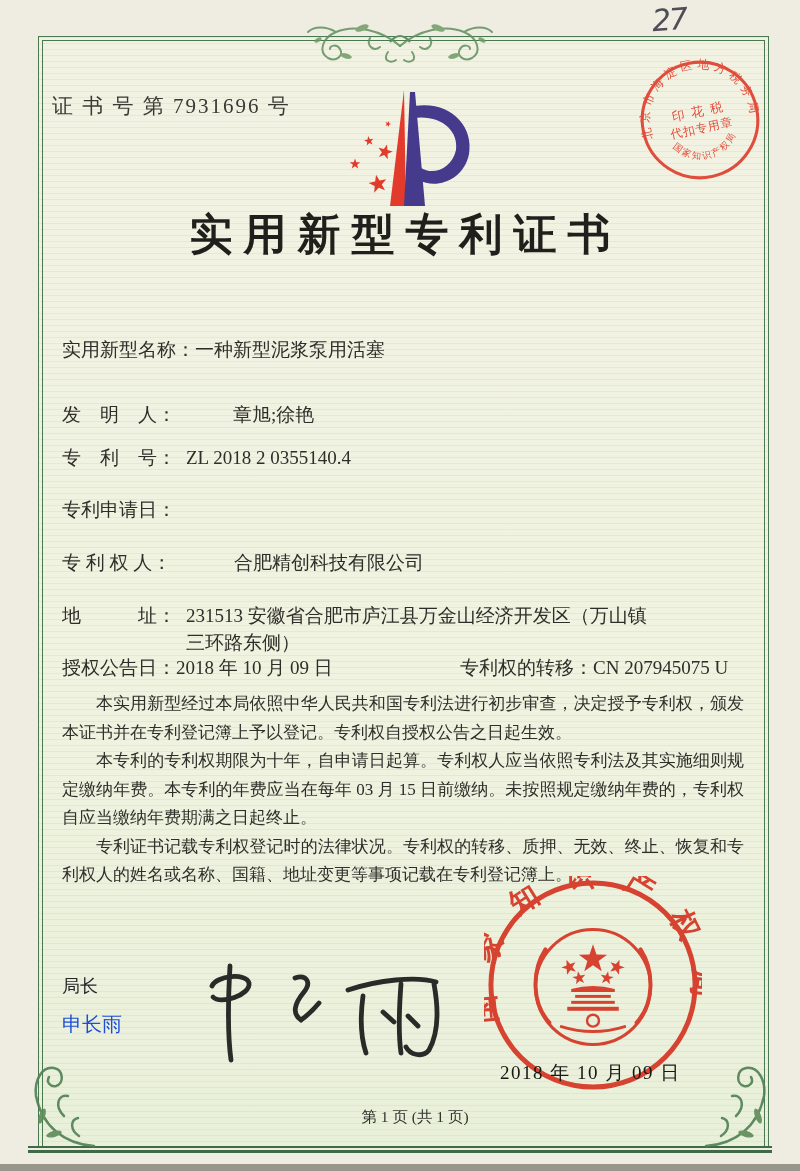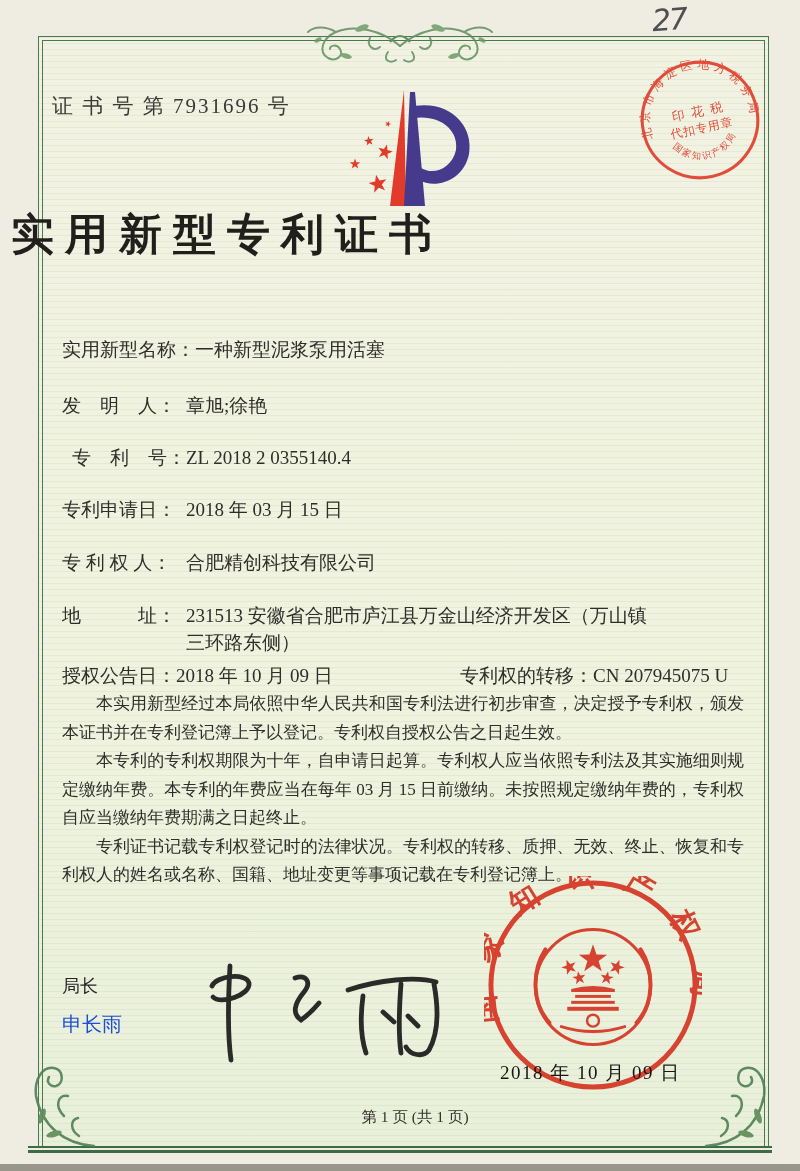--- a/index.html
+++ b/index.html
@@ -21,31 +21,31 @@
   .bottom-rule{position:absolute;left:28px;top:1146px;width:744px;z-index:4;}
   .bottom-rule .thin{height:0;border-top:2px solid #3e6b46;}
   .bottom-rule .thick{height:3px;background:#3e6b46;margin-top:2px;}
   .hand-number{
     position:absolute;left:652px;top:2px;font-family:"DejaVu Sans",sans-serif;
     font-size:30px;font-style:italic;color:#4e4e55;transform:rotate(-4deg);z-index:5;letter-spacing:-2px;
   }
   .cert-no{position:absolute;left:52px;top:92px;font-size:21px;letter-spacing:2px;color:#3a3935;z-index:2;text-align:right;}
   .logo{position:absolute;left:322px;top:84px;z-index:2;}
   .title{
-    position:absolute;left:0;top:206px;width:100%;text-align:left;
+    position:absolute;left:0;top:206px;width:100%;text-align:center;
     font-size:43px;font-weight:700;letter-spacing:11px;padding-left:11px;box-sizing:border-box;
     color:#201f1c;z-index:2;
   }
   .fields{position:absolute;left:62px;top:0;width:690px;z-index:2;}
   .frow{position:absolute;left:0;display:flex;font-size:19px;line-height:27px;}
   .flabel{flex:0 0 124px;white-space:nowrap;}
   .fvalue{white-space:pre-wrap;}
-  .r0{top:336px;} .r1{top:392px;} .r2{top:444px;text-align:right;} .r3{top:496px;} .r4{top:549px;} .r5{top:602px;}
+  .r0{top:336px;} .r1{top:401px;gap:47px;} .r2{top:444px;} .r3{top:496px;} .r4{top:549px;gap:48px;} .r5{top:602px;}
   .r5 .fvalue{max-width:478px;}
-  .grant-row{position:absolute;left:0;top:655px;width:690px;font-size:19px;margin-top:8px;}
+  .grant-row{position:absolute;left:0;top:655px;width:690px;font-size:19px;}
   .grant-no{position:absolute;left:398px;top:0;white-space:nowrap;}
   .body-text{position:absolute;left:62px;top:690px;width:682px;z-index:2;}
   .body-text p{
     margin:0;font-size:17px;line-height:28.5px;text-align:justify;text-indent:2em;color:#2f2e2a;
   }
   .sig-title{position:absolute;left:62px;top:974px;font-size:18px;font-family:"Liberation Sans","DejaVu Sans",sans-serif;color:#26262a;z-index:3;}
   .sig-name{position:absolute;left:62px;top:1011px;font-size:20px;font-family:"Liberation Sans","DejaVu Sans",sans-serif;color:#1d4ed8;z-index:3;}
   .signature-svg{position:absolute;left:198px;top:956px;z-index:3;}
   .tax-seal{position:absolute;left:630px;top:50px;z-index:3;transform:rotate(-12deg);opacity:.92;}
   .main-seal{position:absolute;left:484px;top:876px;z-index:2;opacity:.95;}
@@ -125,21 +125,20 @@
     <div class="frow r1">
       <span class="flabel">发　明　人：</span>
       <span class="fvalue">章旭;徐艳</span>
     </div>
     <div class="frow r2">
       <span class="flabel">专　利　号：</span>
       <span class="fvalue">ZL 2018 2 0355140.4</span>
     </div>
     <div class="frow r3">
       <span class="flabel">专利申请日：</span>
-      <span class="fvalue">2018 年 03 月 15 日</span>
     </div>
     <div class="frow r4">
       <span class="flabel">专 利 权 人：</span>
       <span class="fvalue">合肥精创科技有限公司</span>
     </div>
     <div class="frow r5">
       <span class="flabel">地　　　址：</span>
       <span class="fvalue">231513 安徽省合肥市庐江县万金山经济开发区（万山镇三环路东侧）</span>
     </div>
     <div class="grant-row">

